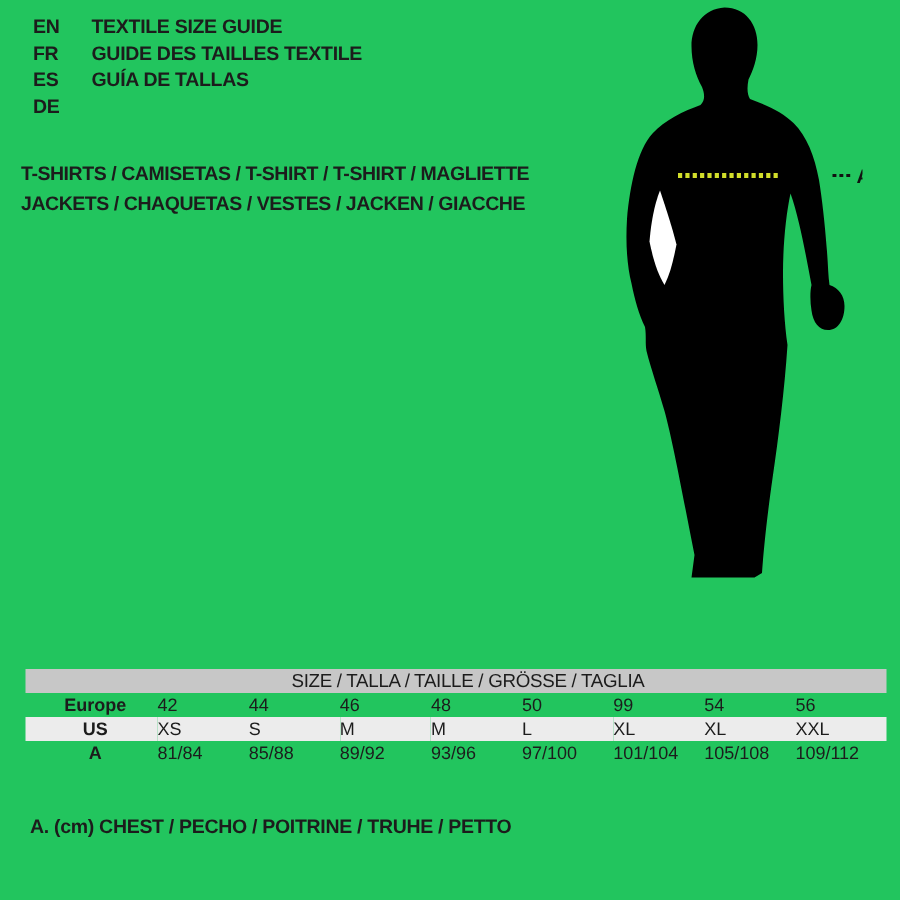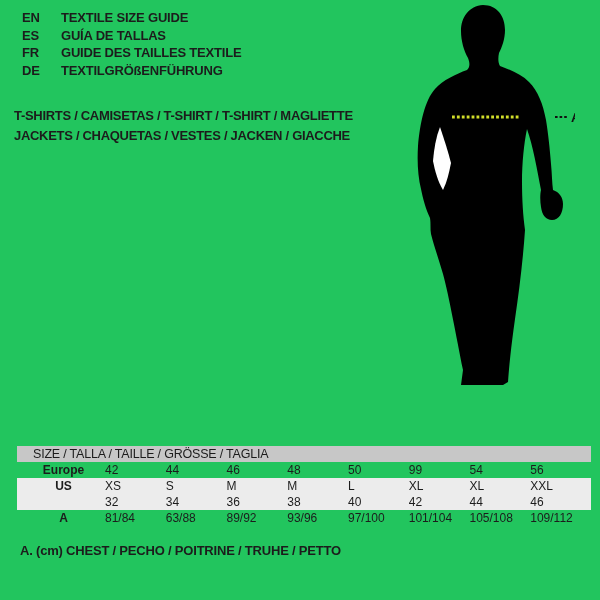--- a/index.html
+++ b/index.html
@@ -16,51 +16,50 @@
   .category-line{line-height:20px;font-size:13px;font-weight:700;letter-spacing:-0.3px;}
   
   .figure-wrap{position:absolute;left:405px;top:3px;width:170px;height:390px;}
   .figure-wrap svg{display:block;}
   
   .man-title{position:absolute;left:20px;top:416px;font-size:13px;font-weight:700;letter-spacing:-0.2px;}
   
   .table-wrap{position:absolute;left:17px;top:446px;width:574px;}
   table.size-table{width:100%;border-collapse:collapse;table-layout:fixed;font-size:12px;}
   table.size-table th{
-    background:#c7c7c7;font-weight:400;text-align:left;height:16px;
+    background:#c7c7c7;font-weight:400;text-align:center;height:16px;
     padding:0 0 0 16px;font-size:12.5px;letter-spacing:-0.2px;
   }
   table.size-table td{height:16px;padding:0;text-align:left;font-weight:400;}
   table.size-table td.row-label{text-align:center;padding-left:5px;font-weight:bold;}
   table.size-table tr.shaded td{background:#ececec;}
   table.size-table col.label-col{width:88px;}
   
   .footnote{position:absolute;left:20px;top:543px;font-size:13px;font-weight:700;letter-spacing:-0.2px;text-align:center;}
 </style>
 </head>
 <body>
 
 <div class="page">
 
   <div class="lang-block">
     <div class="lang-row">
       <span class="lang-code">EN</span>
       <span class="lang-label">TEXTILE SIZE GUIDE</span>
     </div>
     <div class="lang-row">
+      <span class="lang-code">FR</span>
+      <span class="lang-label">GUIDE DES TAILLES TEXTILE</span>
+    </div>
+    <div class="lang-row">
       <span class="lang-code">ES</span>
       <span class="lang-label">GUÍA DE TALLAS</span>
     </div>
     <div class="lang-row">
-      <span class="lang-code">FR</span>
-      <span class="lang-label">GUIDE DES TAILLES TEXTILE</span>
-    </div>
-    <div class="lang-row">
       <span class="lang-code">DE</span>
-      <span class="lang-label">TEXTILGRÖßENFÜHRUNG</span>
     </div>
   </div>
 
   <div class="categories">
     <div class="category-line">T-SHIRTS / CAMISETAS / T-SHIRT / T-SHIRT / MAGLIETTE</div>
     <div class="category-line">JACKETS / CHAQUETAS / VESTES / JACKEN / GIACCHE</div>
   </div>
 
   <div class="figure-wrap">
     <svg width="170" height="390" viewBox="0 0 170 390" xmlns="http://www.w3.org/2000/svg">
@@ -140,35 +139,24 @@
           <td class="row-label">US</td>
           <td>XS</td>
           <td>S</td>
           <td>M</td>
           <td>M</td>
           <td>L</td>
           <td>XL</td>
           <td>XL</td>
           <td>XXL</td>
         </tr>
-        <tr class="shaded">
-          <td class="row-label"></td>
-          <td>32</td>
-          <td>34</td>
-          <td>36</td>
-          <td>38</td>
-          <td>40</td>
-          <td>42</td>
-          <td>44</td>
-          <td>46</td>
-        </tr>
         <tr>
           <td class="row-label">A</td>
           <td>81/84</td>
-          <td>63/88</td>
+          <td>85/88</td>
           <td>89/92</td>
           <td>93/96</td>
           <td>97/100</td>
           <td>101/104</td>
           <td>105/108</td>
           <td>109/112</td>
         </tr>
       </tbody>
     </table>
   </div>

